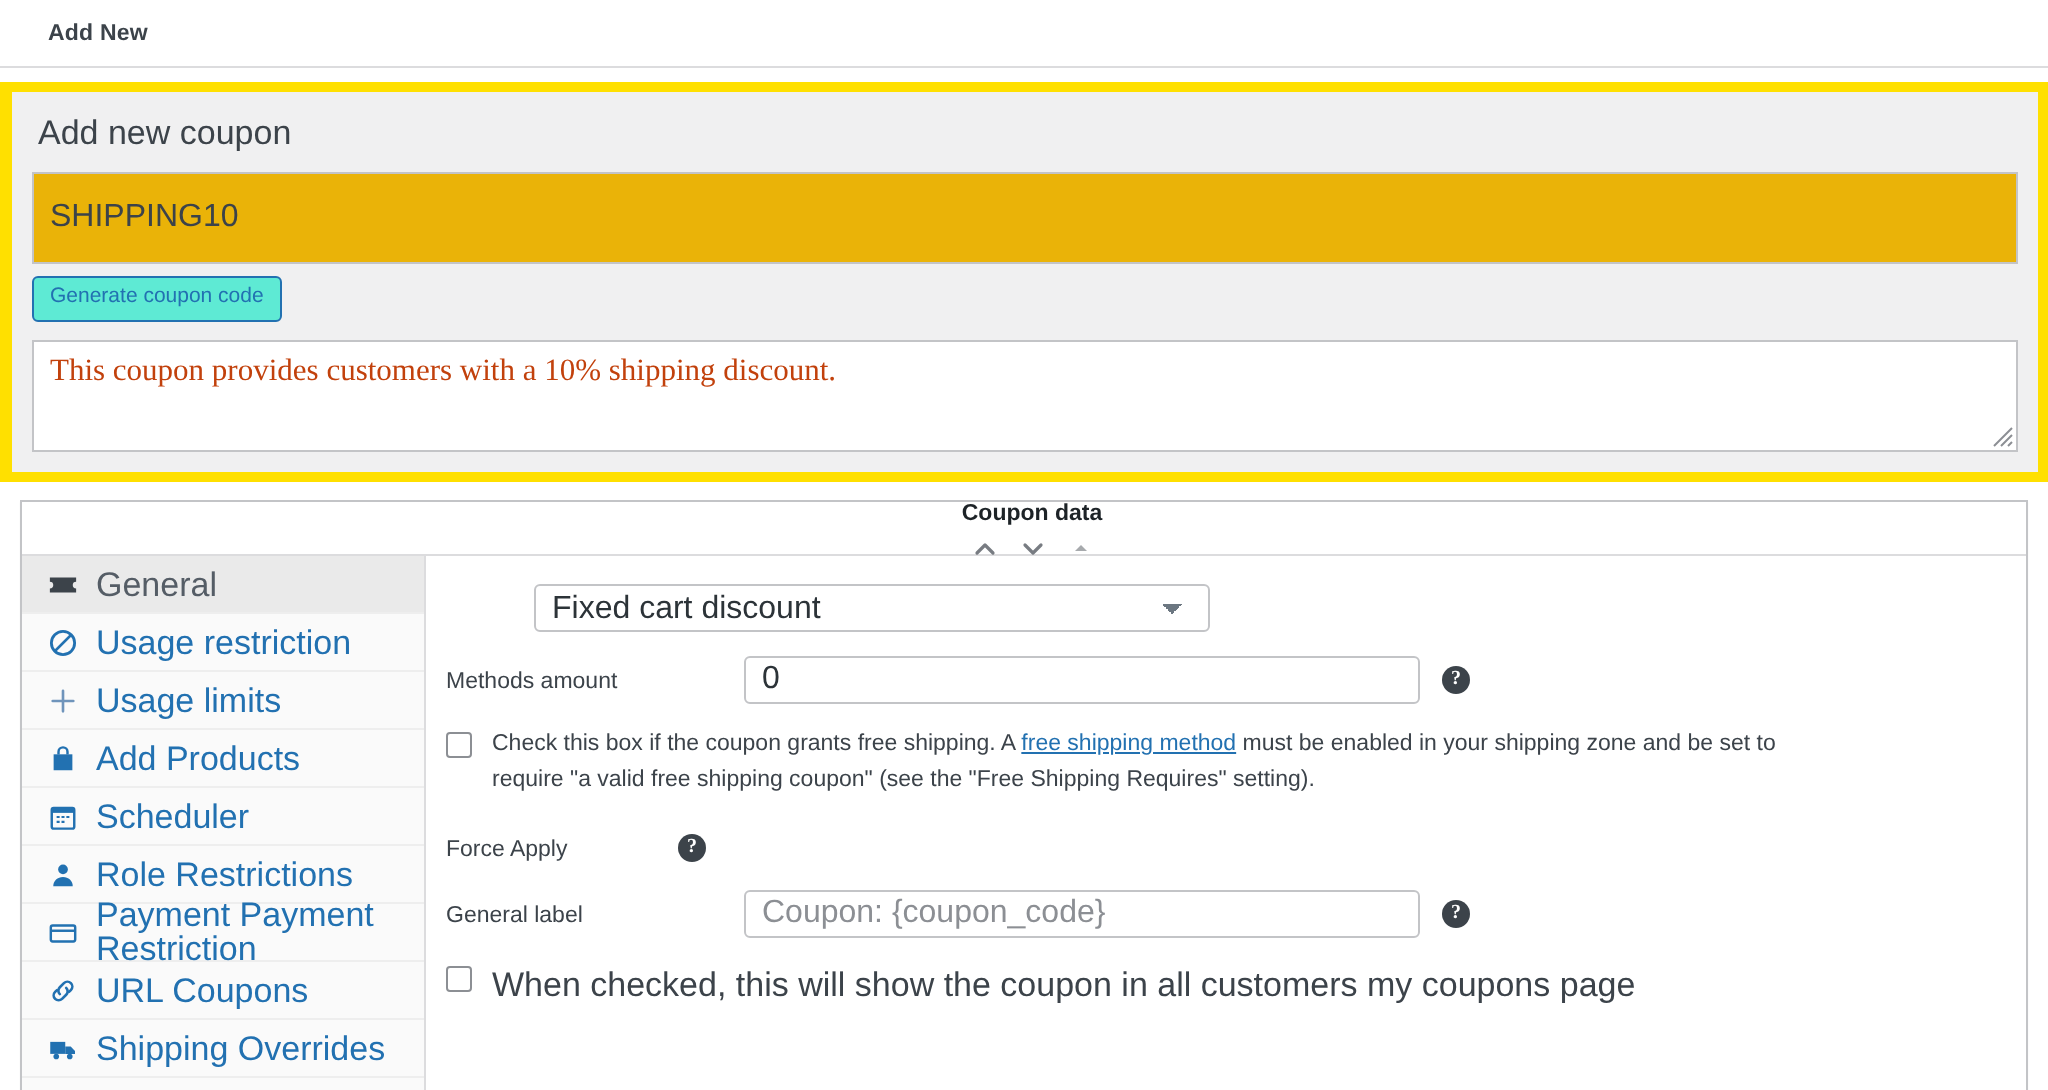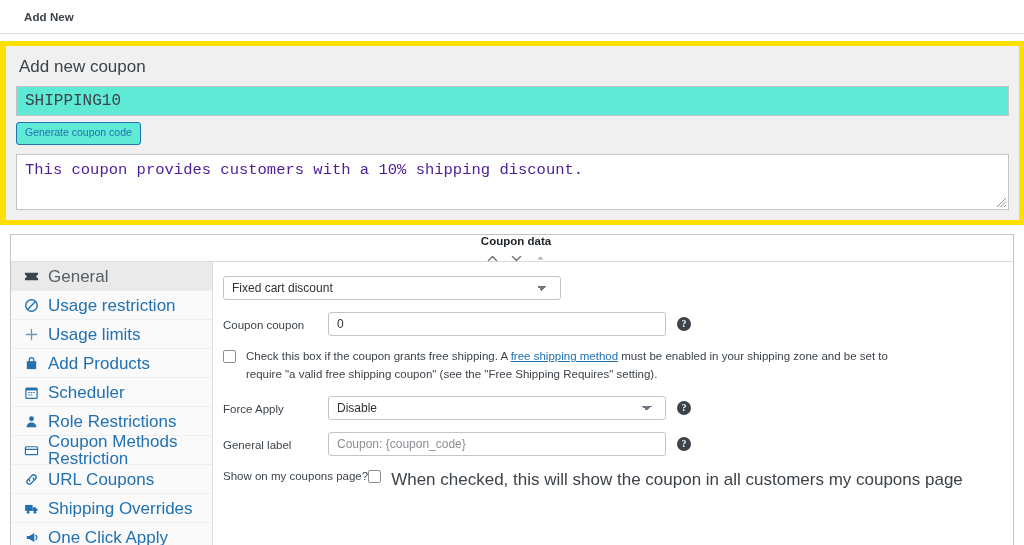--- a/index.html
+++ b/index.html
@@ -51,27 +51,27 @@
     font-size: 17px;
     font-weight: normal;
     color: #3c434a;
     margin: 3px 0 9px 3px;
     line-height: 1.2;
   }
   .title-input {
     display: block;
     width: 100%;
     box-sizing: border-box;
-    height: 30px;
+    height: 46px;
     padding: 3px 8px;
     font-size: 16px;
-    font-family: Liberation Mono, monospace;
+    font-family: Liberation Sans, sans-serif;
     color: #3c434a;
     border: 1px solid #c3c4c7;
-    background: #5eead4;
+    background: #eab308;
     border-radius: 0;
     outline: none;
   }
   .generate-row {
     margin: 6px 0 9px 0;
   }
   .generate-btn {
     font-family: "Liberation Sans", sans-serif;
     font-size: 10.5px;
     color: #2271b1;
@@ -92,22 +92,22 @@
   .excerpt-area {
     display: block;
     width: 100%;
     height: 100%;
     box-sizing: border-box;
     border: 0;
     outline: none;
     resize: none;
     padding: 5px 8px;
     font-size: 15.5px;
-    font-family: Liberation Mono, monospace;
-    color: #4c1d95;
+    font-family: Liberation Serif, serif;
+    color: #c2410c;
     background: transparent;
     line-height: 1.35;
   }
   .resize-grip {
     position: absolute;
     right: 1px;
     bottom: 1px;
     width: 11px;
     height: 11px;
     pointer-events: none;
@@ -218,28 +218,29 @@
   }
   .field-control {
     flex: 1;
     display: flex;
     align-items: flex-start;
   }
   select.wc-select, input.wc-input {
     width: 338px;
     height: 24px;
     box-sizing: border-box;
-    font-size: 12px;
+    font-size: 16px;
     font-family: "Liberation Sans", sans-serif;
     color: #2c3338;
     border: 1px solid #c3c4c7;
     border-radius: 3px;
     background: #ffffff;
     padding: 2px 8px;
     outline: none;
+    margin-left: 44px;
   }
   select.wc-select {
     -webkit-appearance: none;
     appearance: none;
     background-image:
       linear-gradient(45deg, transparent 50%, #6c7781 50%),
       linear-gradient(135deg, #6c7781 50%, transparent 50%);
     background-position:
       calc(100% - 18px) 9px,
       calc(100% - 13px) 9px;
@@ -408,21 +409,21 @@
         <span class="tab-label">Role Restrictions</span>
       </li>
 
       <li class="tab">
         <span class="tab-icon">
           <svg width="15" height="15" viewBox="0 0 16 16">
               <rect x="1.5" y="4" width="13" height="8.5" rx="1" stroke="#2271b1" stroke-width="1.3" fill="none"></rect>
               <line x1="1.5" y1="6.8" x2="14.5" y2="6.8" stroke="#2271b1" stroke-width="1.3"></line>
             </svg>
         </span>
-        <span class="tab-label">Coupon Methods Restriction</span>
+        <span class="tab-label">Payment Payment Restriction</span>
       </li>
 
       <li class="tab">
         <span class="tab-icon">
           <svg width="15" height="15" viewBox="0 0 16 16">
               <path d="M6.3 9.7a2.6 2.6 0 010-3.7l2.2-2.2a2.6 2.6 0 013.7 3.7l-1 1" stroke="#2271b1" stroke-width="1.4" fill="none" stroke-linecap="round"></path>
               <path d="M9.7 6.3a2.6 2.6 0 010 3.7l-2.2 2.2a2.6 2.6 0 01-3.7-3.7l1-1" stroke="#2271b1" stroke-width="1.4" fill="none" stroke-linecap="round"></path>
             </svg>
         </span>
         <span class="tab-label">URL Coupons</span>
@@ -456,53 +457,49 @@
 
       <div class="field-row">
         <div class="field-control">
           <select class="wc-select">
             <option>Fixed cart discount</option>
           </select>
         </div>
       </div>
 
       <div class="field-row">
-        <div class="field-label">Coupon coupon</div>
+        <div class="field-label">Methods amount</div>
         <div class="field-control">
           <input class="wc-input" type="text" value="0" style="">
           <span class="help-tip">?</span>
         </div>
       </div>
 
       <div class="field-row">
         <div class="field-control">
           <span class="checkbox-box"></span>
           <span class="checkbox-desc"><span>Check this box if the coupon grants free shipping. A </span><a href="#">free shipping method</a><span> must be enabled in your shipping zone and be set to require "a valid free shipping coupon" (see the "Free Shipping Requires" setting).</span></span>
         </div>
       </div>
 
       <div class="field-row">
         <div class="field-label">Force Apply</div>
         <div class="field-control">
-          <select class="wc-select">
-            <option>Disable</option>
-          </select>
           <span class="help-tip">?</span>
         </div>
       </div>
 
       <div class="field-row">
         <div class="field-label">General label</div>
         <div class="field-control">
           <input class="wc-input" type="text" placeholder="Coupon: {coupon_code}" style="">
           <span class="help-tip">?</span>
         </div>
       </div>
 
       <div class="row-flat">
-        <div class="field-label tight">Show on my coupons page?</div>
         <span class="checkbox-box"></span>
         <span class="inline-desc">When checked, this will show the coupon in all customers my coupons page</span>
       </div>
 
     </div>
   </div>
 </div>
 
 </body></html>

